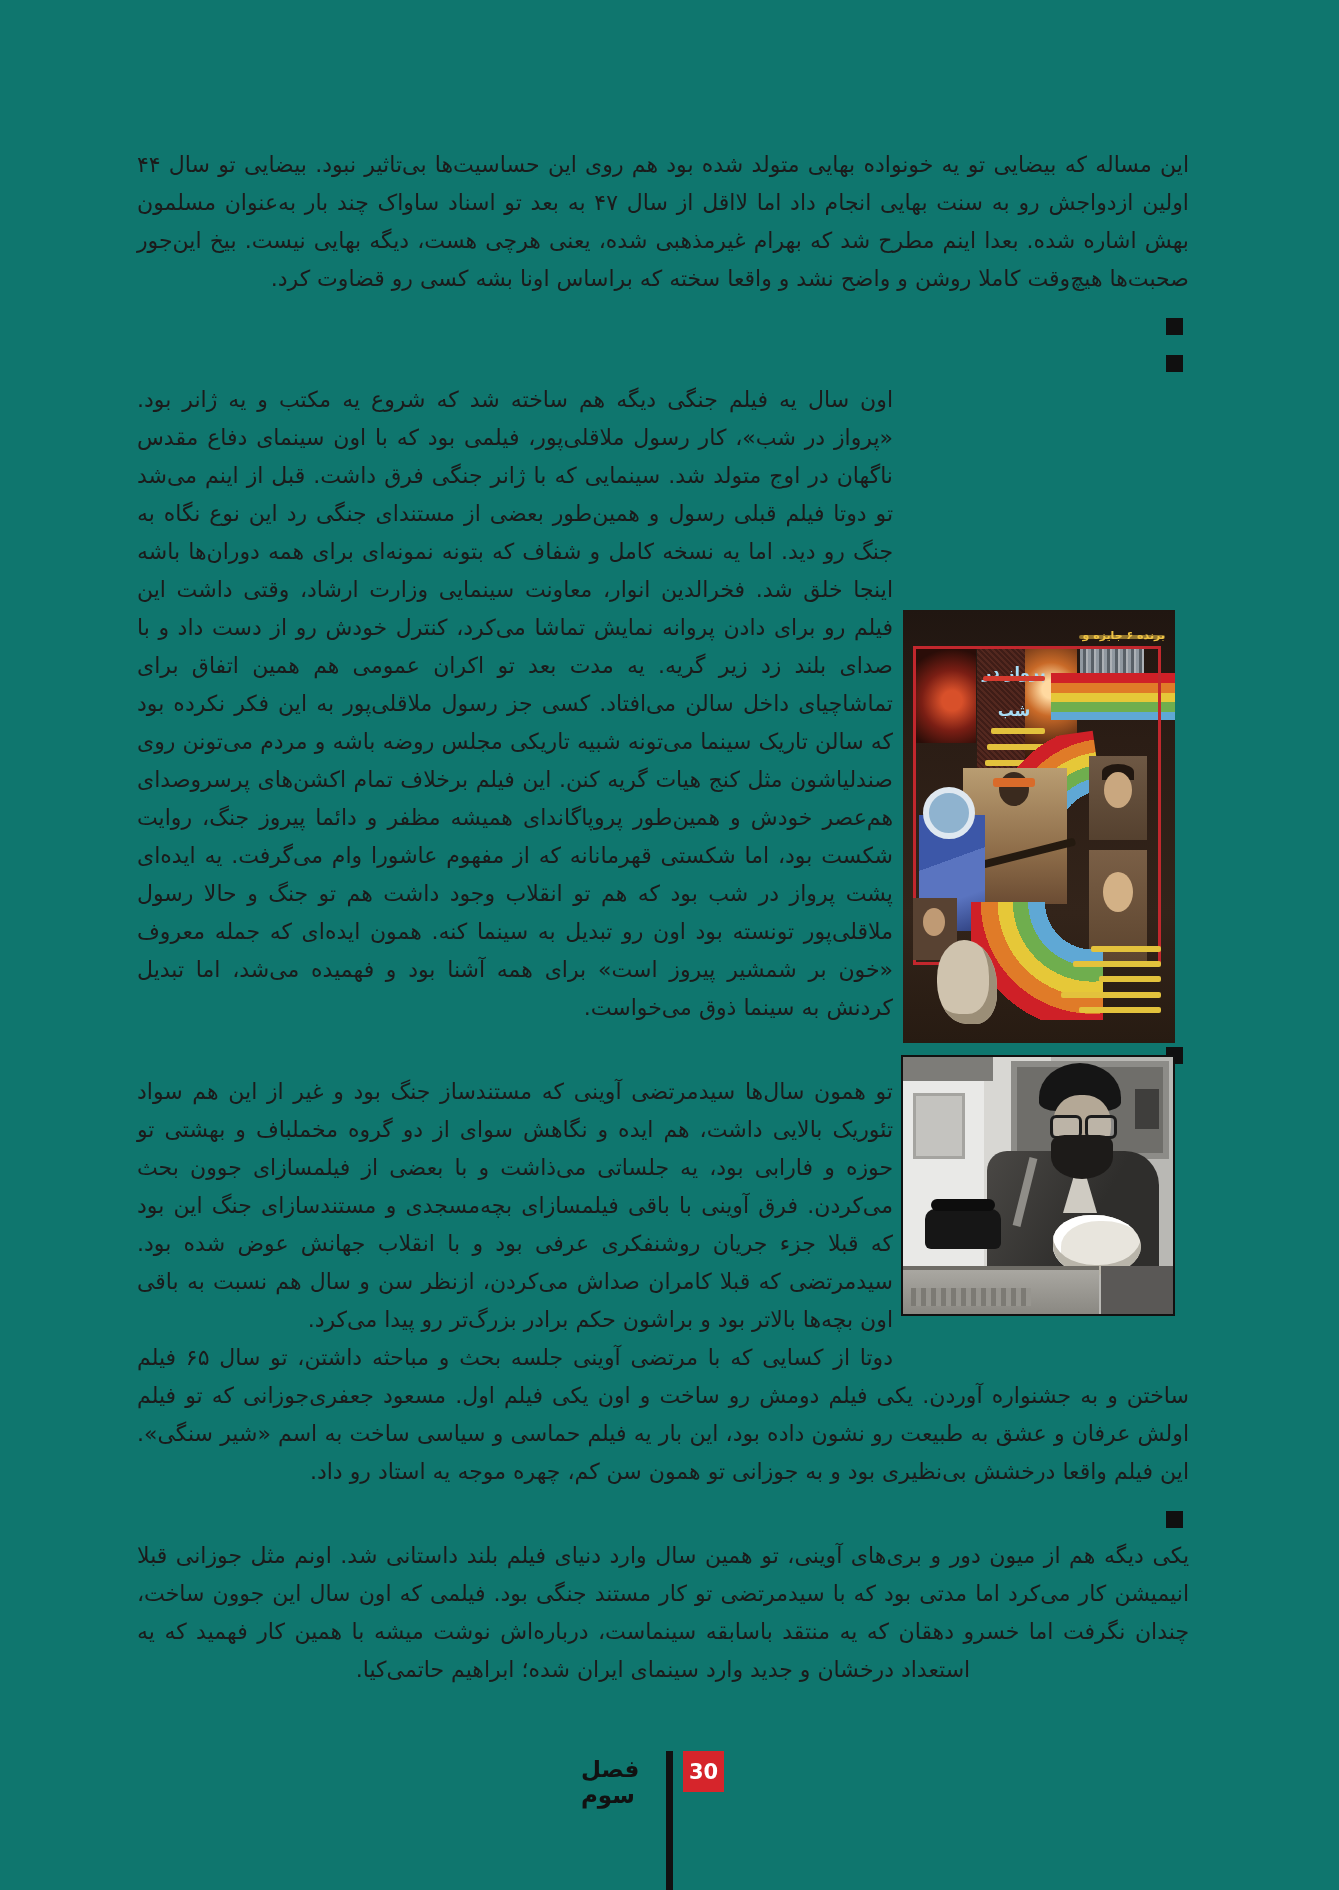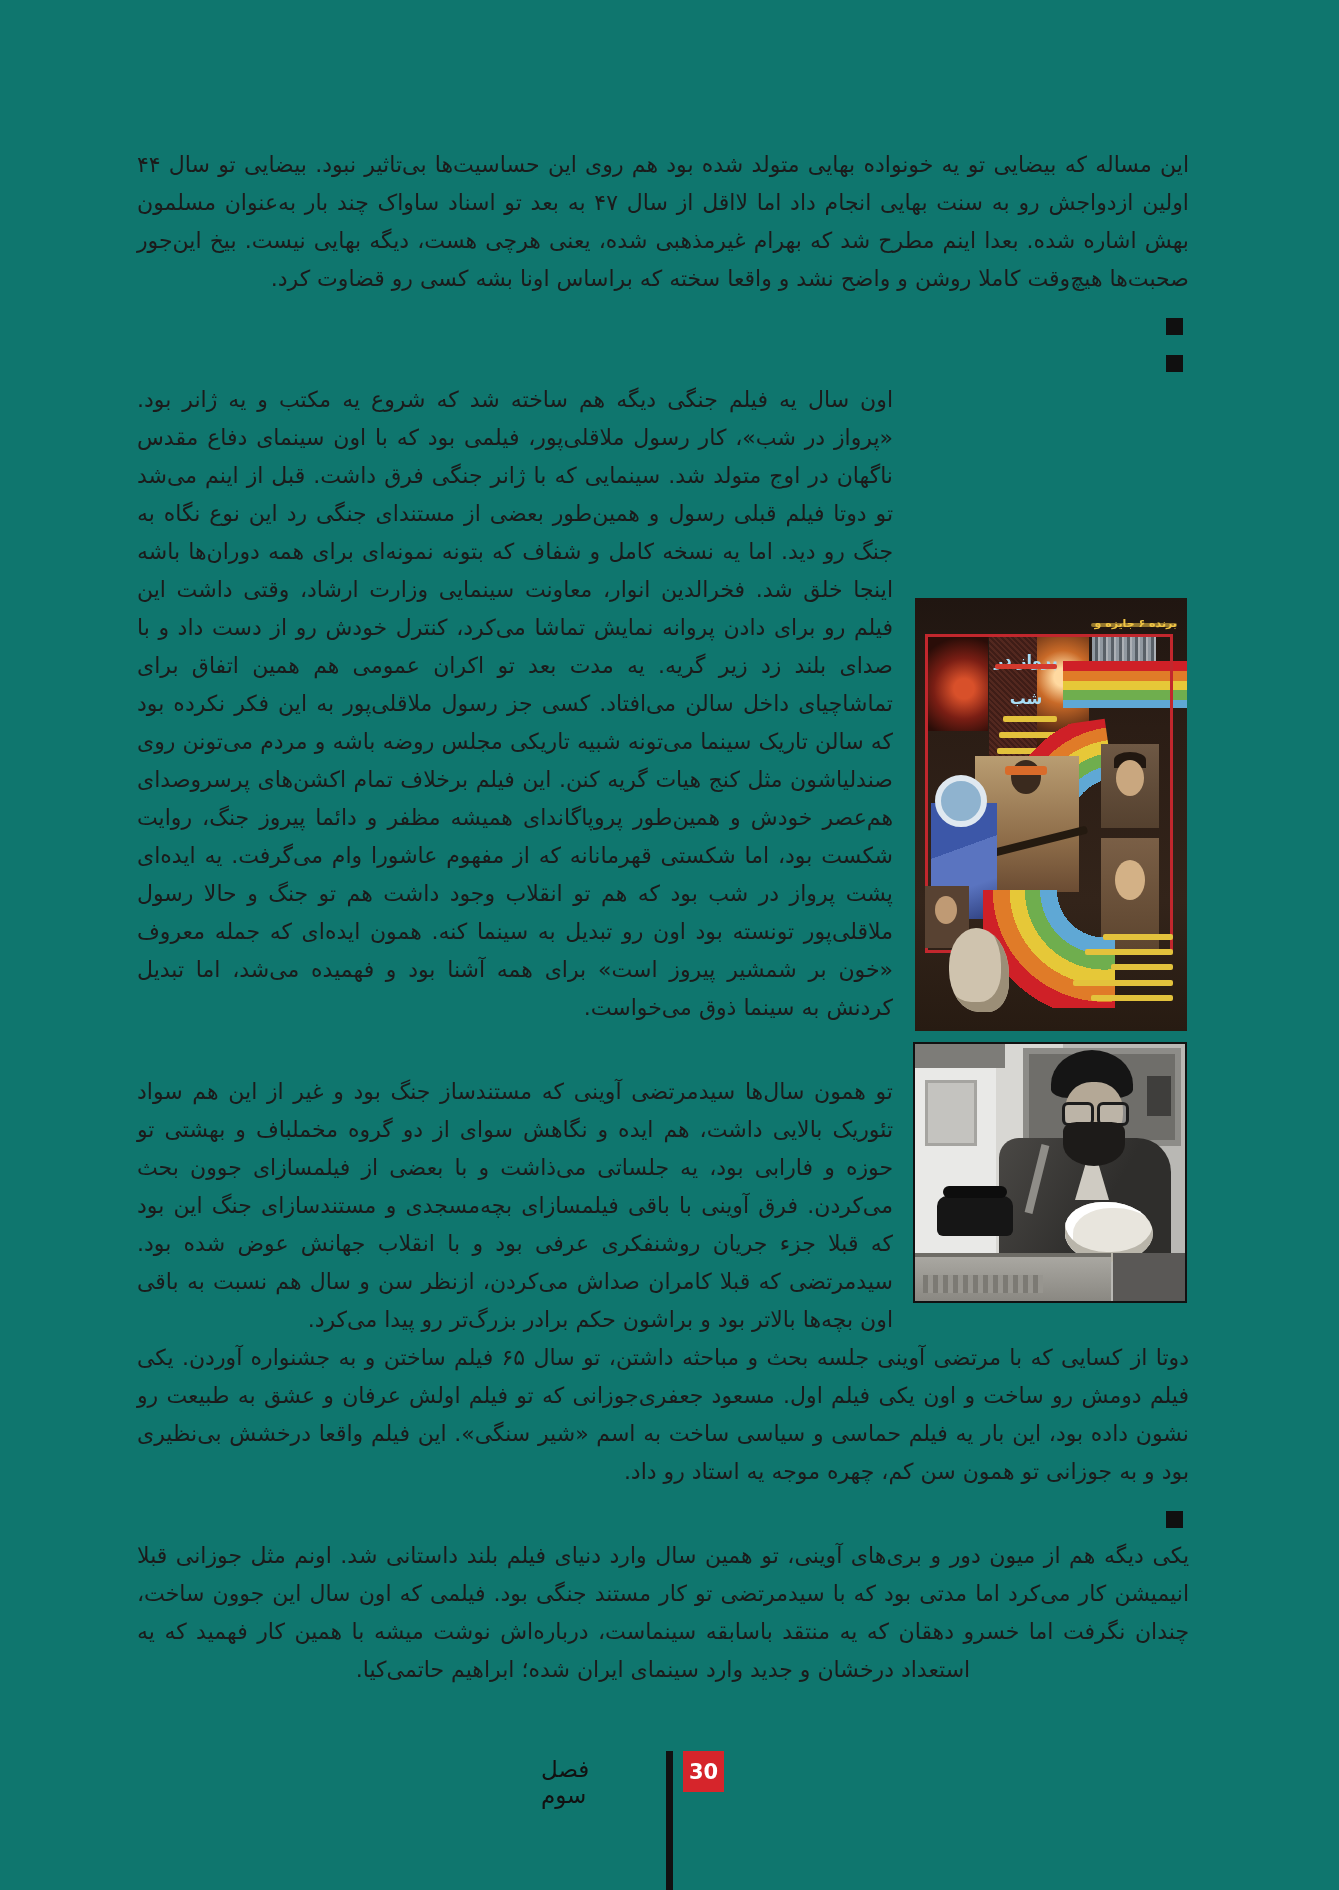--- a/index.html
+++ b/index.html
@@ -30,21 +30,21 @@
     width:17px;height:17px;background:#101010;
     margin:20px 6px 9px 0;
   }
   
   .media{
     float:left; 
     float:right;
     width:258px;
     margin:217px 2px 30px 36px;
   }
-  figure{margin:0;padding:8px;}
+  figure{margin:12px;padding:8px;}
   
   .poster{
     position:relative;width:256px;height:417px;
     background:linear-gradient(180deg,#201611 0%,#2b1d15 30%,#33241a 70%,#271b12 100%);
     overflow:hidden;
   }
   .poster .award{
     position:absolute;top:7px;right:10px;
     color:#f0c445;font-size:11px;font-weight:bold;
     direction:rtl;white-space:nowrap;
@@ -184,23 +184,23 @@
   .footer-rule{
     position:absolute;left:666px;top:1751px;width:7px;height:139px;background:#111;
   }
   .page-number{
     position:absolute;left:683px;top:1751px;width:41px;height:41px;
     background:#d6252b;color:#ffffff;
     font-size:21px;font-weight:bold;
     display:flex;align-items:center;justify-content:center;
   }
   .chapter{
-    position:absolute;left:541px;top:1756px;width:100px;
+    position:absolute;left:581px;top:1756px;width:100px;
     direction:rtl;text-align:left;
-    color:#111;font-size:23px;font-weight:normal;
+    color:#111;font-size:23px;font-weight:bold;
   }
 </style>
 </head>
 <body>
 
 <div class="page">
 
   <div class="article">
 
     <p>این مساله که بیضایی تو یه خونواده بهایی متولد شده بود هم روی این حساسیت‌ها بی‌تاثیر نبود. بیضایی تو سال ۴۴ اولین ازدواجش رو به سنت بهایی انجام داد اما لااقل از سال ۴۷ به بعد تو اسناد ساواک چند بار به‌عنوان مسلمون بهش اشاره شده. بعدا اینم مطرح شد که بهرام غیرمذهبی شده، یعنی هرچی هست، دیگه بهایی نیست. بیخ این‌جور صحبت‌ها هیچ‌وقت کاملا روشن و واضح نشد و واقعا سخته که براساس اونا بشه کسی رو قضاوت کرد.</p>

